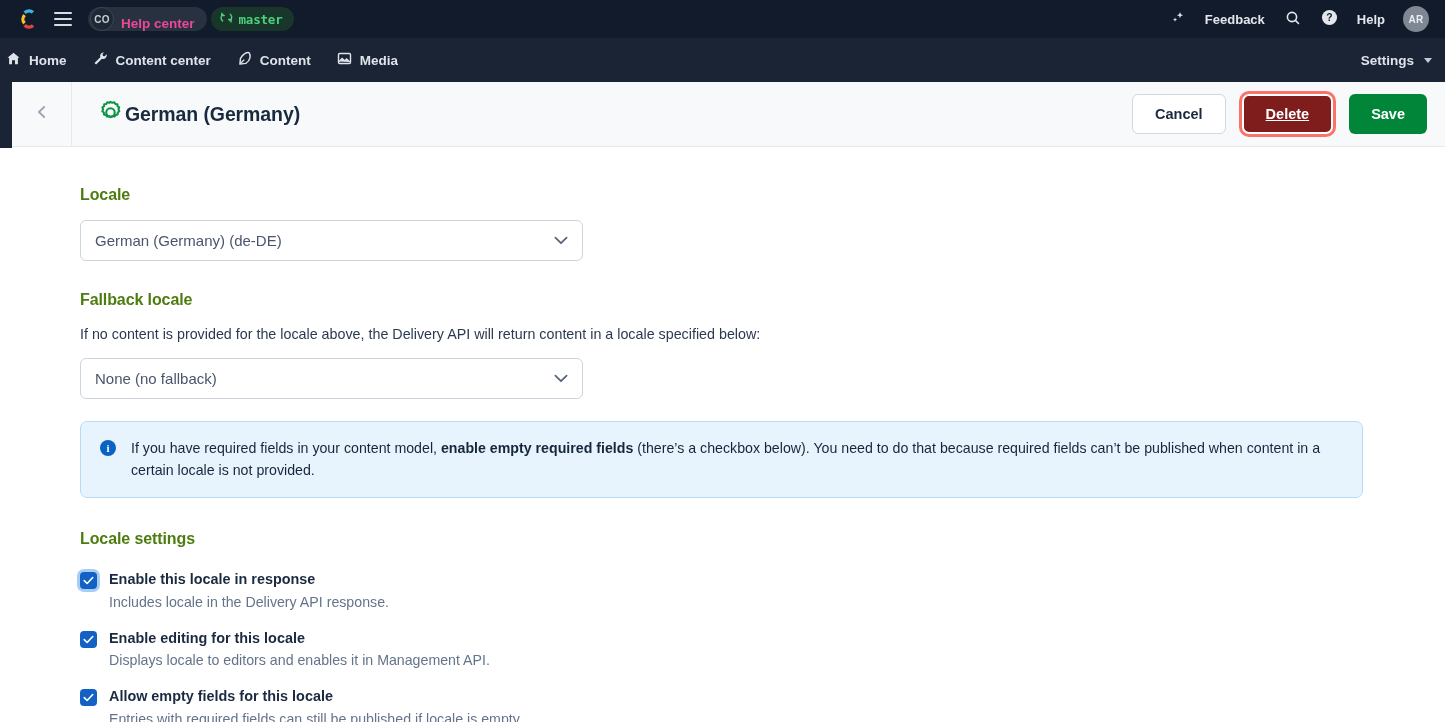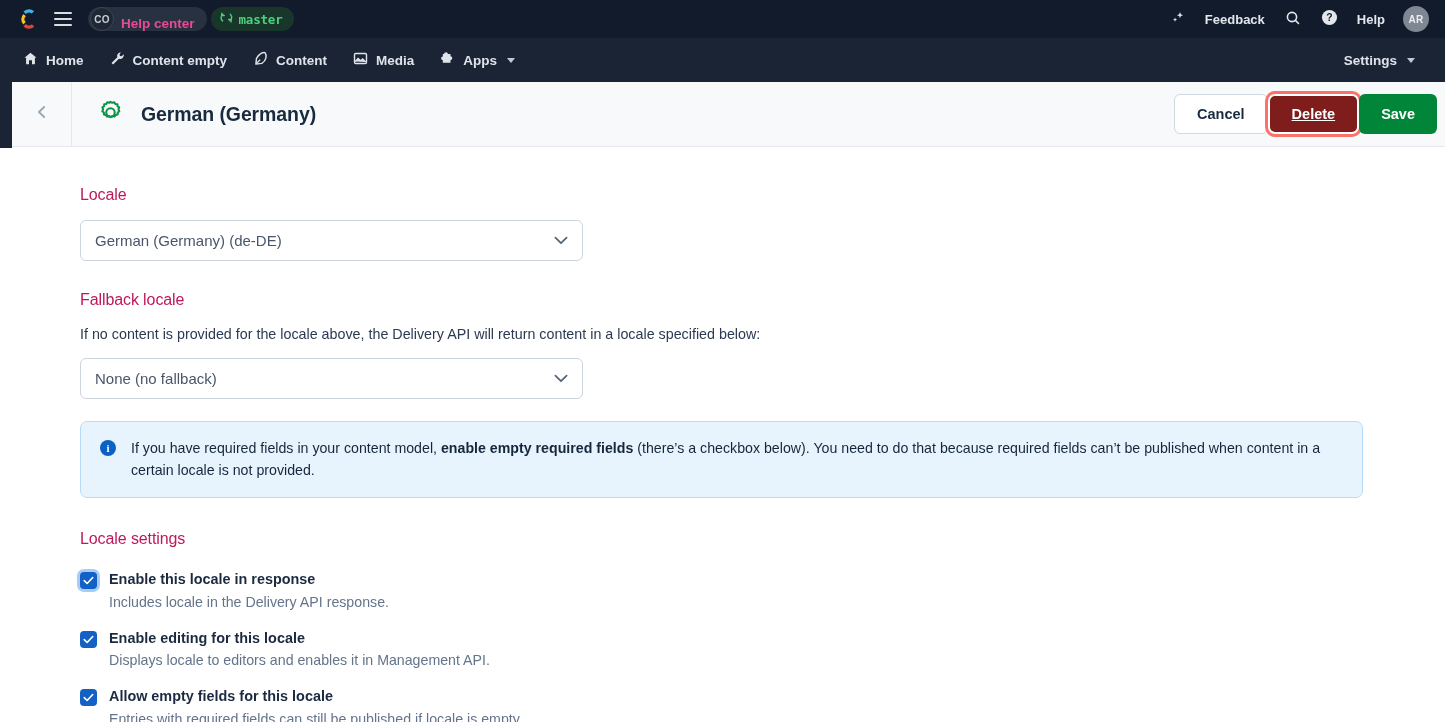--- a/index.html
+++ b/index.html
@@ -60,21 +60,21 @@
     width: 26px; height: 26px; border-radius: 50%;
     background: #7f8793; color: #e9edf2; font-size: 10px; font-weight: 700;
     display: flex; align-items: center; justify-content: center;
     margin-left: 8px; letter-spacing: .3px;
   }
 
   
   .subnav {
     position: absolute; left: 0; top: 38px; width: 1445px; height: 44px;
     background: #1b2434;
-    display: flex; align-items: center; padding: 0 17px;
+    display: flex; align-items: center; padding: 0 0;
   }
   .nav-item {
     display: flex; align-items: center; gap: 8px;
     color: #dfe4ea; font-size: 13.5px; font-weight: 700;
     padding: 0 13px; height: 44px; cursor: pointer; white-space: nowrap;
   }
   .nav-item:first-child { padding-left: 6px; }
   .nav-right { margin-left: auto; display: flex; align-items: center; }
   .caret-down {
     width: 0; height: 0; border-left: 4.5px solid transparent;
@@ -88,44 +88,44 @@
   }
   .pageheader {
     position: absolute; left: 12px; top: 82px; width: 1433px; height: 65px;
     background: #f7f9fa; border-bottom: 1px solid #e5e9ed;
     display: flex; align-items: center;
   }
   .back-btn {
     width: 60px; height: 65px; display: flex; align-items: center; justify-content: center;
     border-right: 1px solid #e5e9ed; cursor: pointer;
   }
-  .ph-title-wrap { display: flex; align-items: center; gap: 16px; padding-left: 24px; }
+  .ph-title-wrap { display: flex; align-items: center; gap: 0; padding-left: 24px; }
   .ph-title { font-size: 19.5px; font-weight: 700; color: #192a3e; letter-spacing: -.1px; }
-  .ph-actions { margin-left: auto; display: flex; align-items: center; padding-right: 8px; }
+  .ph-actions { margin-left: auto; display: flex; align-items: center; gap: 16px; padding-right: 18px; }
 
   .btn {
     height: 40px; border-radius: 6px; font-size: 14.5px; font-weight: 700;
     display: flex; align-items: center; justify-content: center; cursor: pointer;
     padding: 0 22px; white-space: nowrap; border: none;
     font-family: "Liberation Sans", sans-serif;
   }
   .btn-cancel { background: #ffffff; border: 1px solid #cfd9e0; color: #192a3e; }
   .btn-delete {
     background: #7f1d1d; color: #ffffff;
     border: 2px solid #ffffff;
     box-shadow: 0 0 0 3px #fa7268; border-radius: 7px; text-decoration: underline;
   }
   .btn-save { background: #008539; color: #ffffff; }
 
   
   .content { position: absolute; left: 0; top: 148px; width: 1445px; padding: 0; }
   .inner { padding: 38px 80px 0 80px; }
 
   h2.section {
-    font-size: 16px; font-weight: 400; color: #be185d; letter-spacing: -.1px;
+    font-size: 16px; font-weight: 700; color: #4d7c0f; letter-spacing: -.1px;
   }
   .select {
     margin-top: 16px; width: 503px; height: 41px;
     border: 1px solid #ccd4dd; border-radius: 6px; background: #fff;
     display: flex; align-items: center; padding: 0 14px; cursor: pointer;
   }
   .select-val { font-size: 15px; color: #49566b; }
   .chev {
     margin-left: auto; width: 14px; height: 14px;
     display: flex; align-items: center; justify-content: center;
@@ -241,21 +241,21 @@
     </span>
     <span>Home</span>
   </div>
 
   <div class="nav-item">
     <span>
       <svg width="15" height="15" viewBox="0 0 16 16" fill="#dfe4ea">
         <path d="M11.6 1.4a4 4 0 0 0-3.8 5.2L1.6 12.8l1.7 1.7 6.2-6.2a4 4 0 0 0 5.1-4.9l-2.2 2.2-1.8-.4-.4-1.8z"></path>
       </svg>
     </span>
-    <span>Content empty</span>
+    <span>Content center</span>
   </div>
 
   <div class="nav-item">
     <span>
       <svg width="15" height="15" viewBox="0 0 16 16" fill="none" stroke="#dfe4ea" stroke-width="1.5" stroke-linejoin="round">
         <path d="M12.8 1.8c2.2 2.6 1.6 8.4-3.4 11.4L3.1 14l.6-6.2C6.7 2.6 11 1 12.8 1.8z"></path>
         <path d="M3.4 13.6l4.3-4.4"></path>
       </svg>
     </span>
     <span>Content</span>
@@ -264,29 +264,20 @@
   <div class="nav-item">
     <span>
       <svg width="15" height="15" viewBox="0 0 16 16" fill="none" stroke="#dfe4ea" stroke-width="1.5">
         <rect x="1.6" y="2.6" width="12.8" height="10.8" rx="1.3"></rect>
         <path d="M2.2 11.2l3.3-3.4 2.6 2.6 2.2-2.2 3.4 3.4" fill="#dfe4ea" stroke="#dfe4ea" stroke-width="1.2"></path>
       </svg>
     </span>
     <span>Media</span>
   </div>
 
-  <div class="nav-item">
-    <span>
-      <svg width="15" height="15" viewBox="0 0 16 16" fill="#dfe4ea">
-        <path d="M6.4 1.4c1.2 0 2 .8 2 1.7h2.8v2.6c1 0 1.8.8 1.8 1.9s-.8 1.9-1.8 1.9v3.1H3V9.6c-1 0-1.8-.8-1.8-1.9S2 5.8 3 5.8V3.1h1.4c0-.9.8-1.7 2-1.7z"></path>
-      </svg>
-    </span>
-    <span>Apps</span>
-    <span class="caret-down"></span>
-  </div>
 
   <div class="nav-right">
     <div class="nav-item">
       <span>Settings</span>
       <span class="caret-down"></span>
     </div>
   </div>
 </div>
 
 <div class="left-rail"></div>

